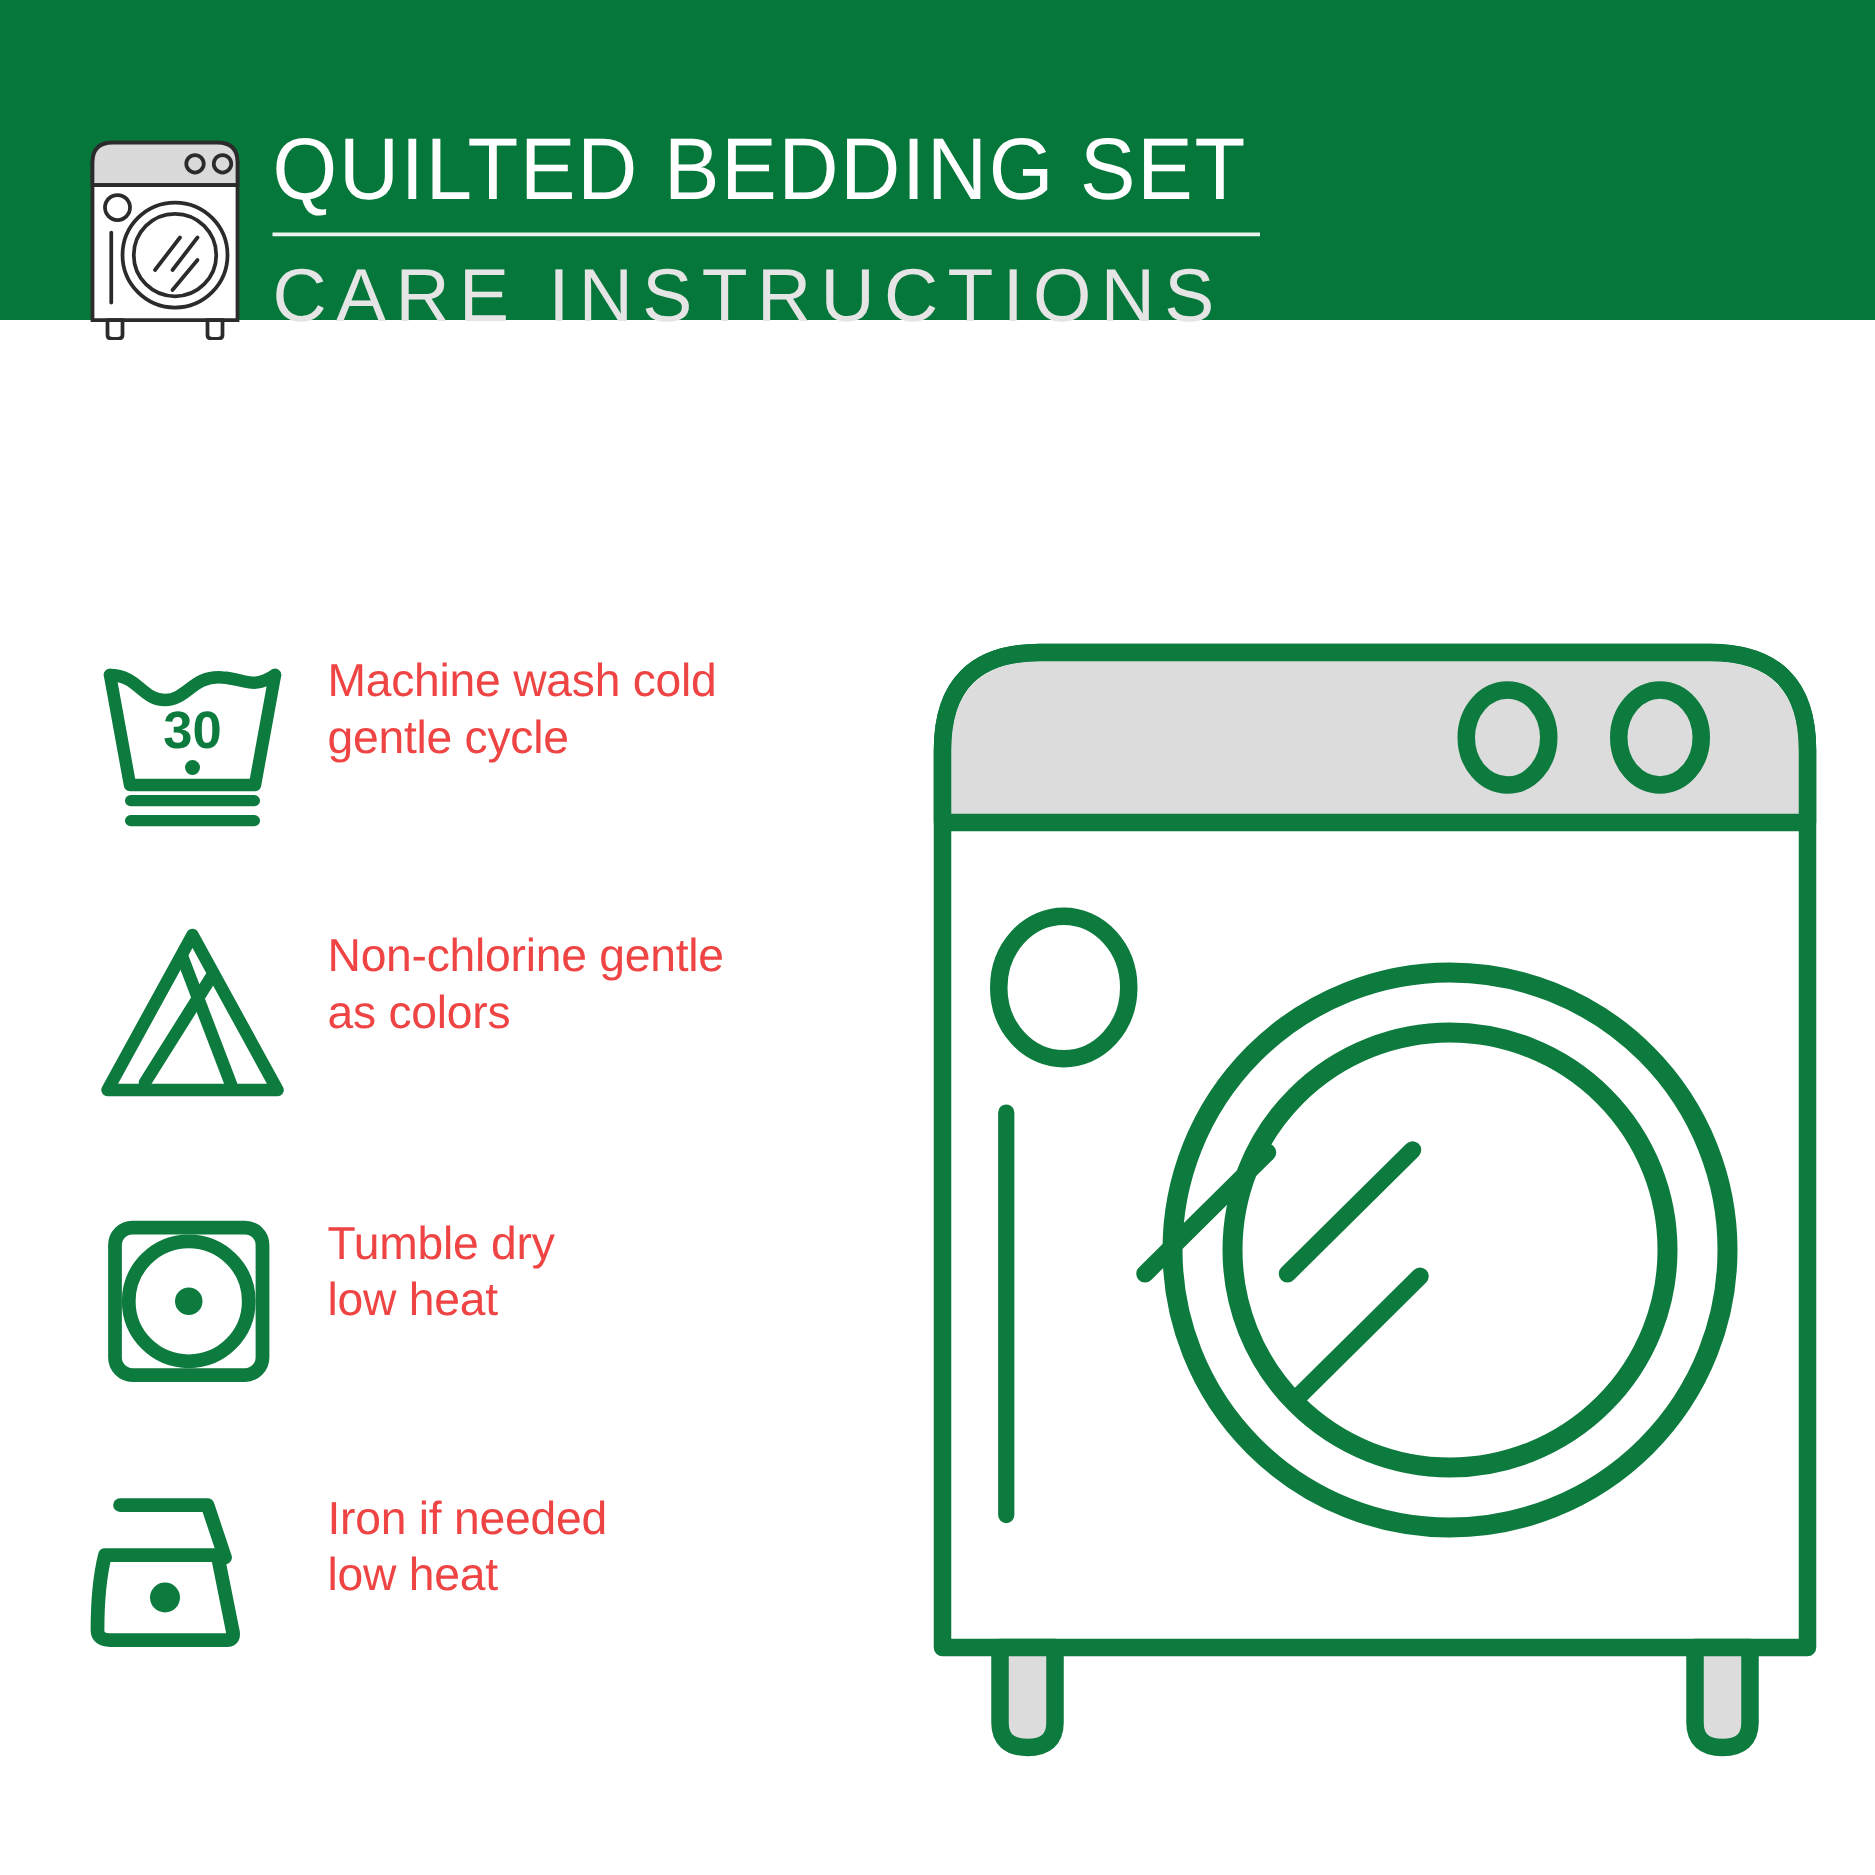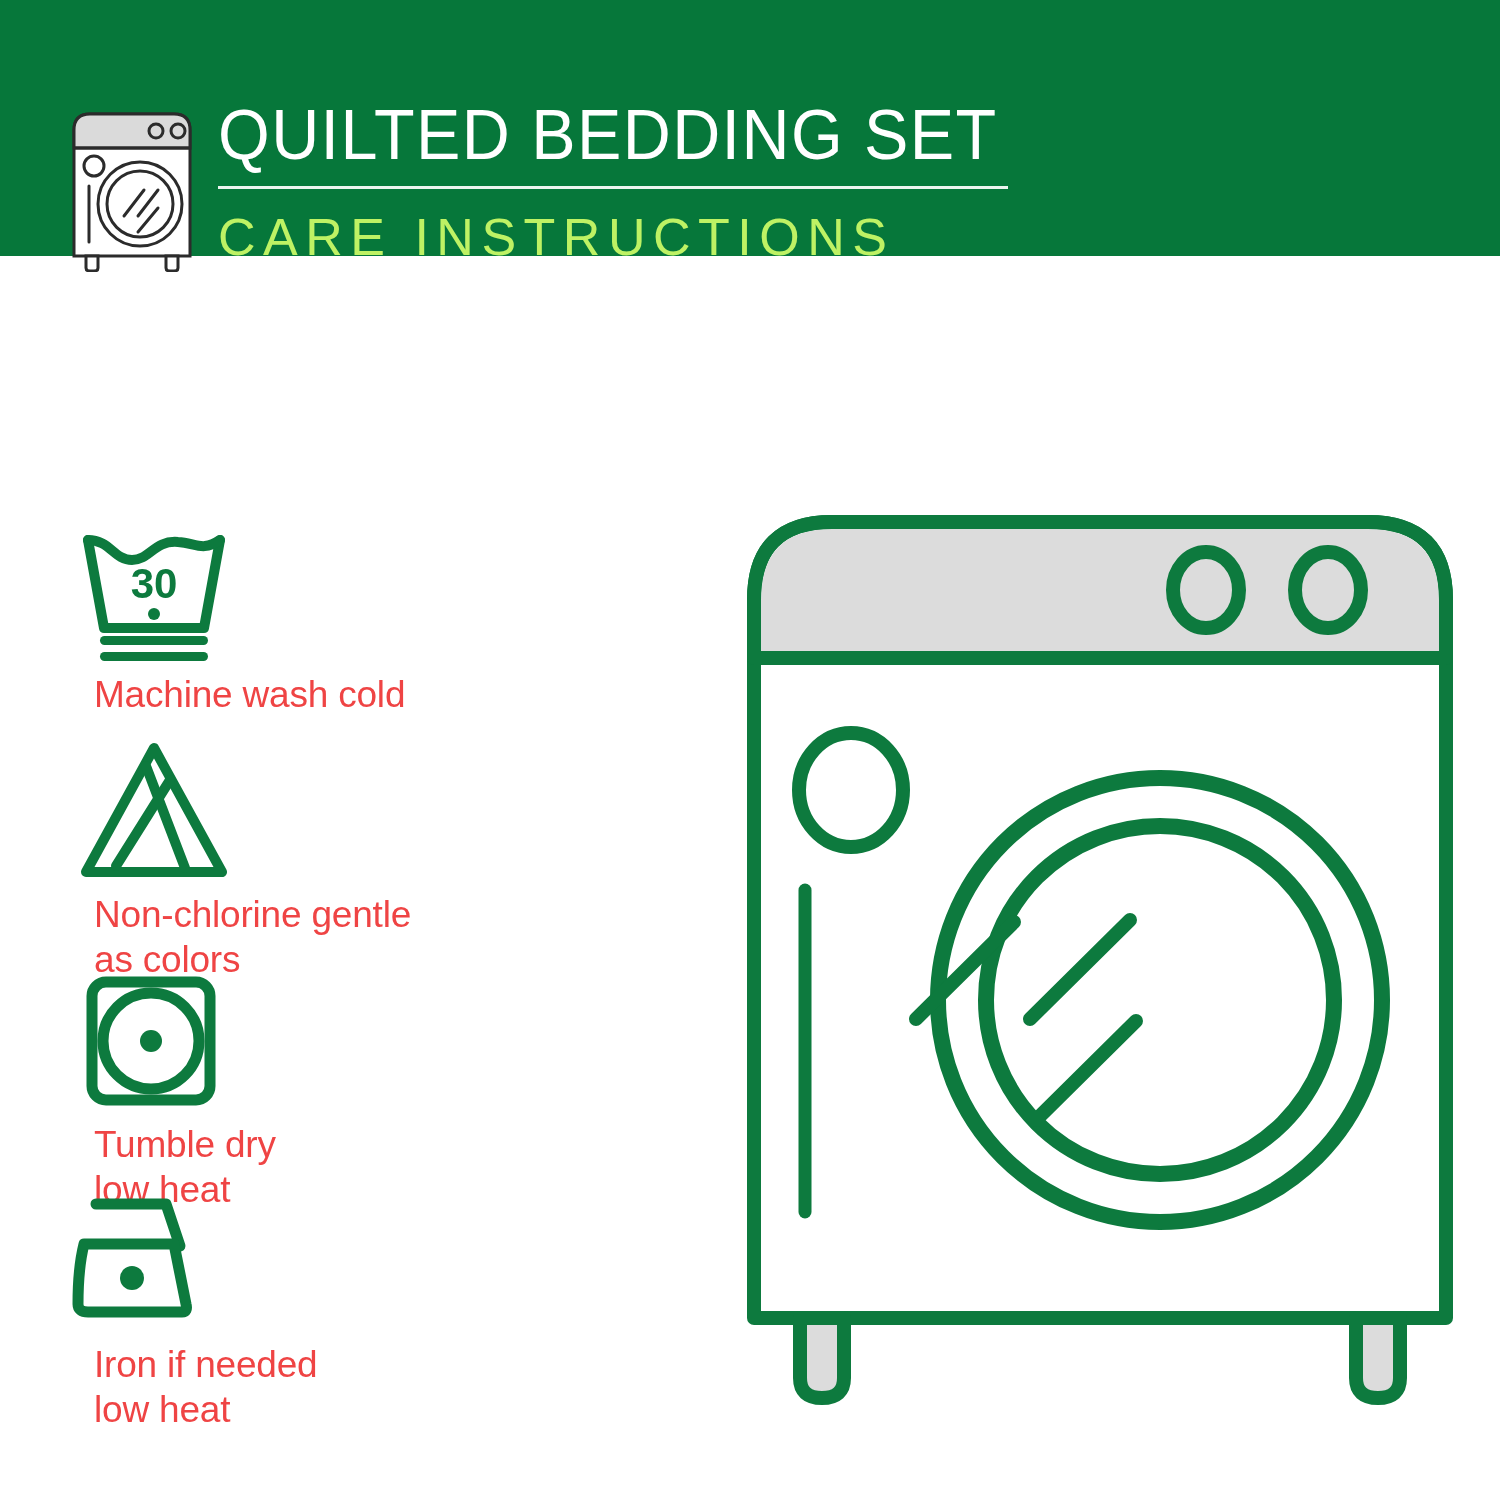--- a/index.html
+++ b/index.html
@@ -52,36 +52,36 @@
   }
   #header-divider {
     margin-top: 12px;
     width: 790px;
     height: 3px;
     background: #ffffff;
     opacity: 0.92;
   }
   #header-subtitle {
     margin-top: 14px;
-    color: #bef264;
+    color: #e5e5e5;
     font-family: "Liberation Sans", sans-serif;
-    font-size: 52px;
+    font-size: 60px;
     line-height: 68px;
     font-weight: 400;
     letter-spacing: 7.5px;
     white-space: nowrap;
   }
 
   
   .care-row {
     position: absolute;
     left: 70px;
     width: 640px;
     display: flex;
-    flex-direction: column;
+    flex-direction: row;
     align-items: flex-start;
   }
   .care-icon {
     width: 168px;
     min-width: 168px;
     height: 150px;
     display: flex;
     align-items: center;
     justify-content: flex-start;
   }
@@ -162,20 +162,21 @@
         <text x="84" y="82" font-family="Liberation Sans, sans-serif" font-size="42" font-weight="700" fill="#0d7a3e" text-anchor="middle">30</text>
 
         <circle cx="84" cy="98" r="6" fill="#0d7a3e"></circle>
 
         <rect x="30" y="120" width="108" height="9" rx="4.5" fill="#0d7a3e"></rect>
         <rect x="30" y="136" width="108" height="9" rx="4.5" fill="#0d7a3e"></rect>
       </svg>
     </div>
     <div class="care-text">
       <div>Machine wash cold</div>
+      <div>gentle cycle</div>
     </div>
   </div>
 
   <div class="care-row" id="row-1">
     <div class="care-icon">
       <svg viewBox="0 0 168 150" width="168" height="150" xmlns="http://www.w3.org/2000/svg">
 
         <path d="M84 12 L152 136 L16 136 Z" fill="none" stroke="#0d7a3e" stroke-width="10" stroke-linejoin="round"></path>
 
         <line x1="76" y1="30" x2="115" y2="132" stroke="#0d7a3e" stroke-width="10" stroke-linecap="round"></line>

